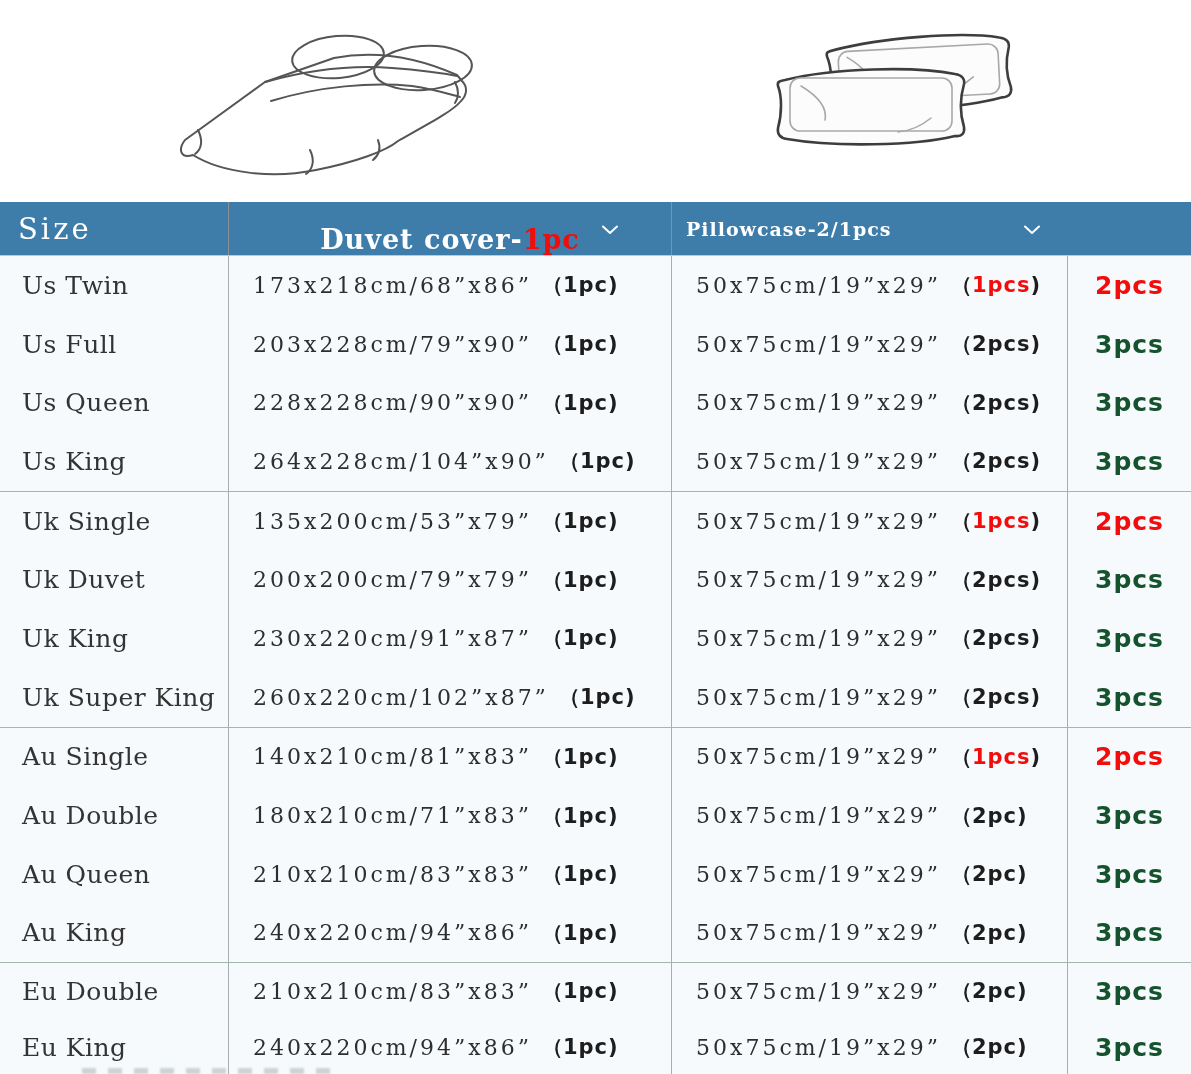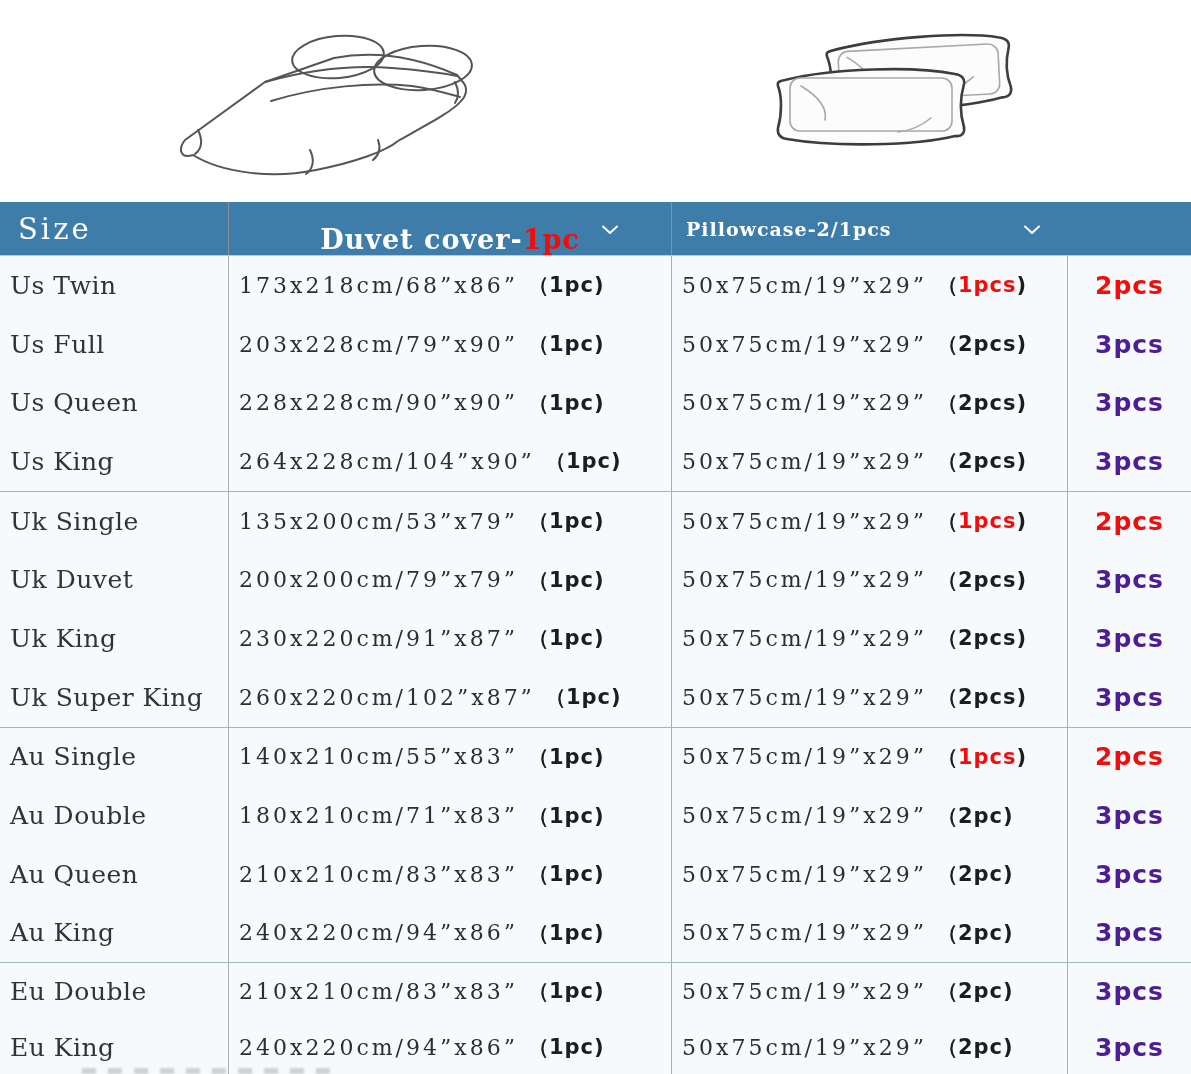--- a/index.html
+++ b/index.html
@@ -31,28 +31,28 @@
   .chev-duvet{right:52px;}
   .chev-pillow{right:26px;}
 
   .tbody{background:#f7fafc;}
   .tgroup{border-bottom:1px solid #a3b8ad;}
   .tgroup:last-child{border-bottom:1px solid #737373;}
   .trow{display:grid;grid-template-columns:228px 443px 396px 1fr;height:58.7px;}
   .tgroup:last-child .trow{height:56px;}
   .td{display:flex;align-items:center;}
   .td:nth-child(2),.td:nth-child(3),.td:nth-child(4){border-left:1px solid #a9aeb2;}
-  .td-size{padding-left:10px;font-size:25px;letter-spacing:.5px;color:#333;}
-  .td-duvet,.td-pillow{padding-left:10px;}
+  .td-size{padding-left:22px;font-size:25px;letter-spacing:.5px;color:#333;}
+  .td-duvet,.td-pillow{padding-left:24px;}
   .dims{font-size:22px;letter-spacing:3px;color:#2e2e2e;white-space:nowrap;}
   .qty{margin-left:10px;white-space:nowrap;font-family:"DejaVu Sans","Liberation Sans",sans-serif;font-weight:bold;font-size:21px;color:#1d1d1d;text-align:right;}
   .qty .qv{letter-spacing:1px;}
   .qty .qv.red{color:#f20c0c;}
   .td-total{justify-content:center;}
-  .total{font-family:"DejaVu Sans","Liberation Sans",sans-serif;font-weight:bold;font-size:25px;letter-spacing:1px;color:#4c1d95;}
+  .total{font-family:"DejaVu Sans","Liberation Sans",sans-serif;font-weight:bold;font-size:25px;letter-spacing:1px;color:#14532d;}
   .total.red{color:#f20c0c;}
 
   
   .cutoff{
     position:absolute;left:82px;bottom:0;width:258px;height:6px;opacity:.45;
     background:repeating-linear-gradient(90deg,#9aa4a0 0 14px,transparent 14px 26px);
     filter:blur(1px);
   }
   .line-art{stroke:#555;fill:none;stroke-width:2;stroke-linecap:round;stroke-linejoin:round;}
   .line-art-dark{stroke:#3d3d3d;fill:#fcfcfc;stroke-width:2.6;stroke-linecap:round;stroke-linejoin:round;}
@@ -271,21 +271,21 @@
       <span class="total">3pcs</span>
     </div>
   </div>
       </div>
       <div class="tgroup">
         <div class="trow">
     <div class="td td-size">
       <span>Au Single</span>
     </div>
     <div class="td td-duvet">
-      <span class="dims">140x210cm/55”x83”</span>
+      <span class="dims">140x210cm/81”x83”</span>
       <span class="qty"><span>（</span><span class="qv">1pc</span><span>)</span></span>
     </div>
     <div class="td td-pillow">
       <span class="dims">50x75cm/19”x29”</span>
       <span class="qty"><span>（</span><span class="qv red">1pcs</span><span>)</span></span>
     </div>
     <div class="td td-total">
       <span class="total red">2pcs</span>
     </div>
   </div>

